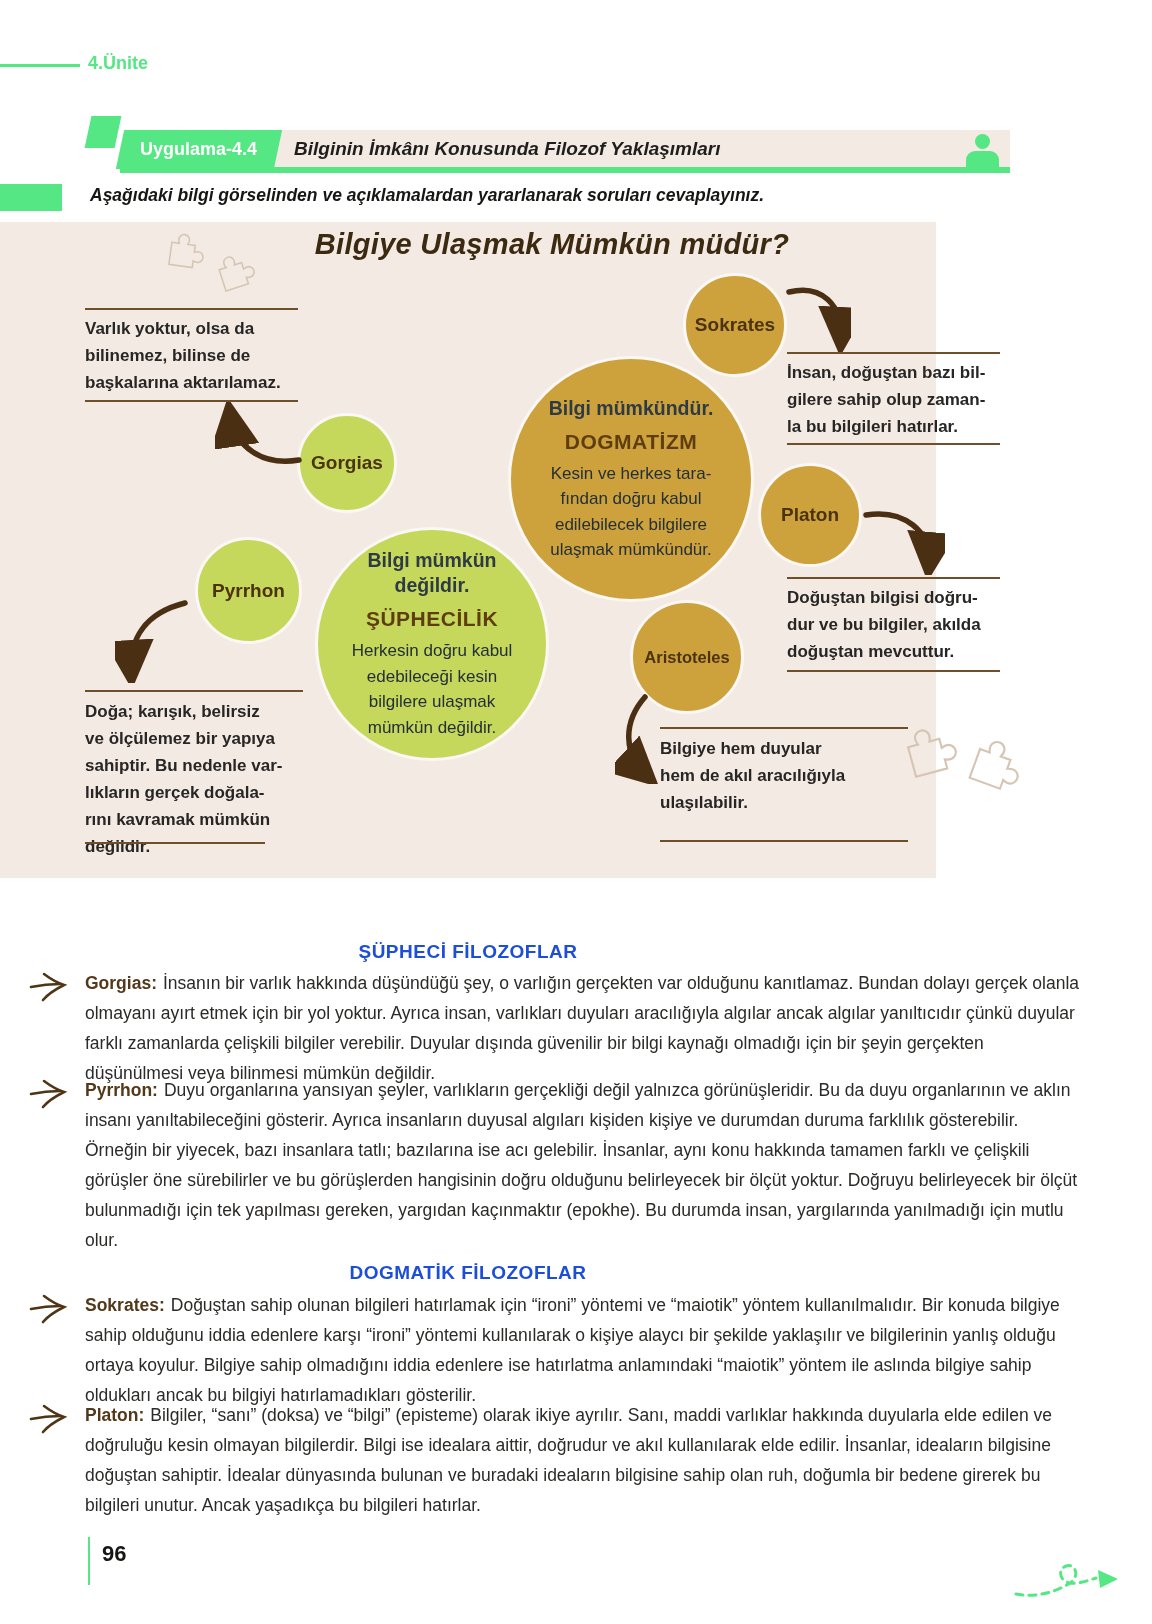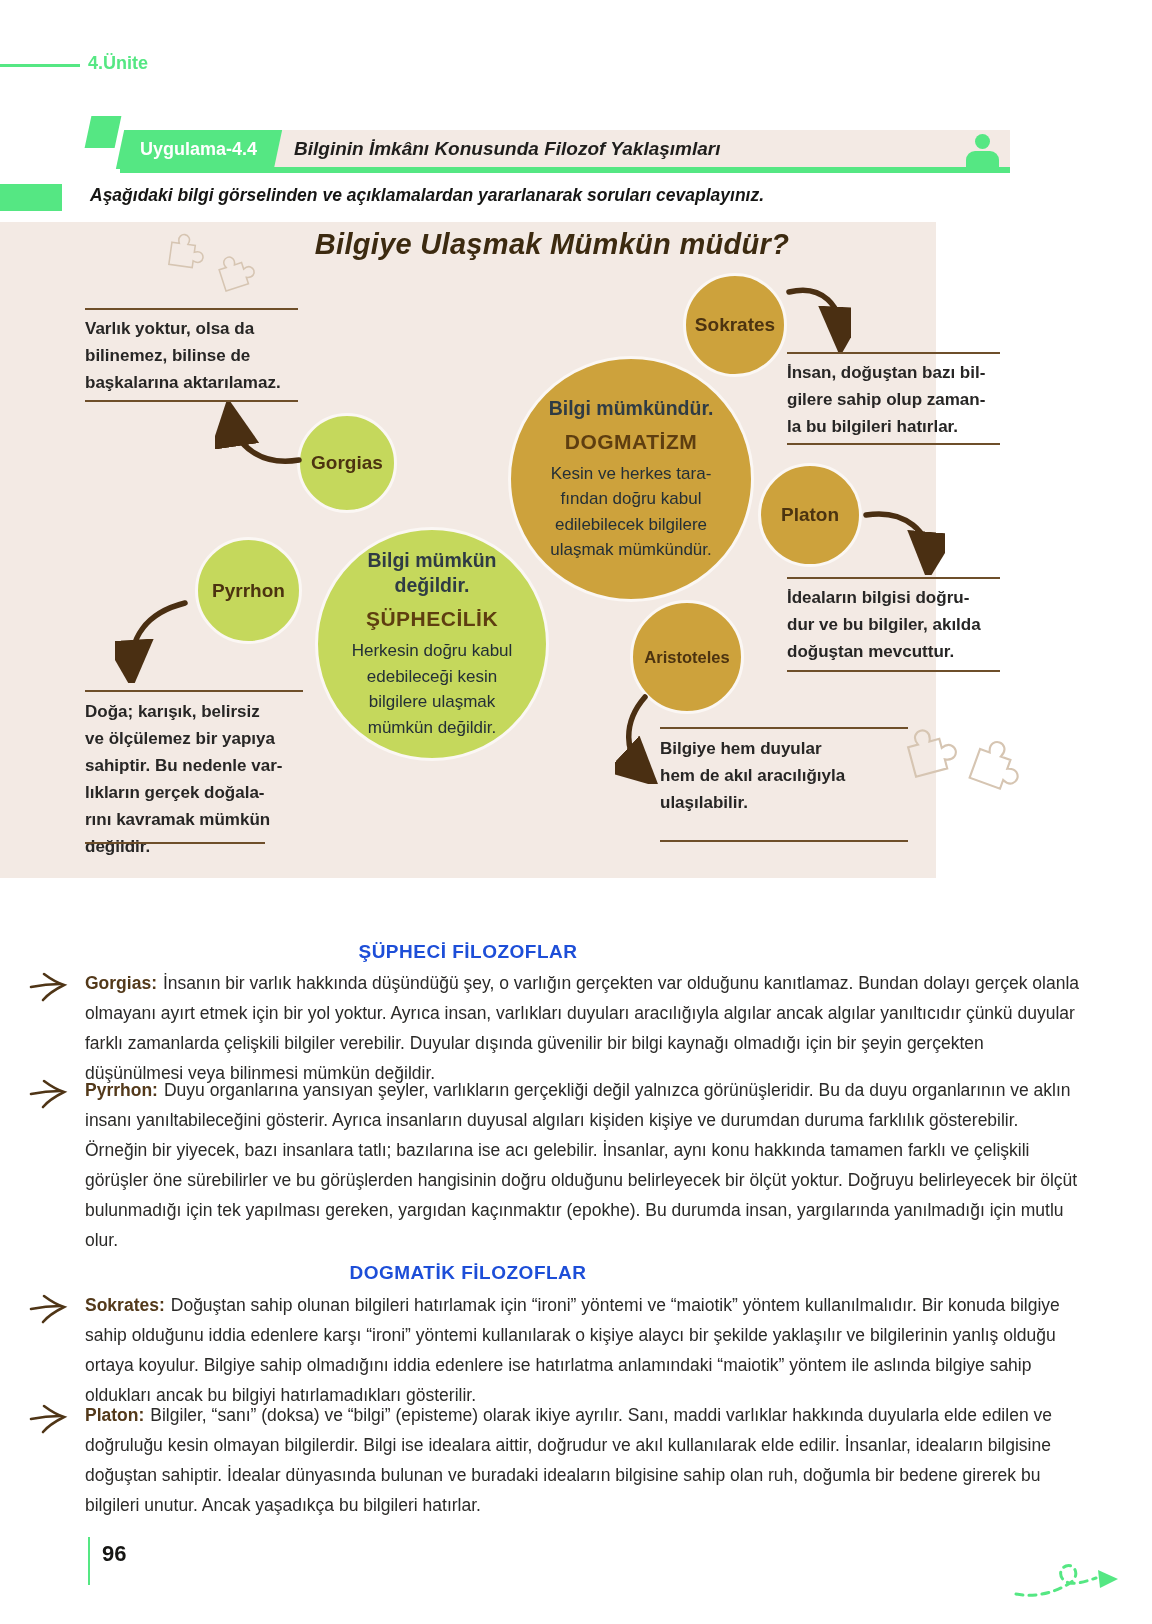--- a/index.html
+++ b/index.html
@@ -104,21 +104,21 @@
 başkalarına aktarılamaz.</div>
     <div class="abs rule" style="left:85px;top:178px;width:213px;"></div>
 
     <div class="abs rule" style="left:787px;top:130px;width:213px;"></div>
     <div class="abs note" style="left:787px;top:137px;width:230px;">İnsan, doğuştan bazı bil-
 gilere sahip olup zaman-
 la bu bilgileri hatırlar.</div>
     <div class="abs rule" style="left:787px;top:221px;width:213px;"></div>
 
     <div class="abs rule" style="left:787px;top:355px;width:213px;"></div>
-    <div class="abs note" style="left:787px;top:362px;width:230px;">İdeaların bilgisi doğru-
+    <div class="abs note" style="left:787px;top:362px;width:230px;">Doğuştan bilgisi doğru-
 dur ve bu bilgiler, akılda
 doğuştan mevcuttur.</div>
     <div class="abs rule" style="left:787px;top:448px;width:213px;"></div>
 
     <div class="abs rule" style="left:85px;top:468px;width:218px;"></div>
     <div class="abs note" style="left:85px;top:476px;width:235px;">Doğa; karışık, belirsiz
 ve ölçülemez bir yapıya
 sahiptir. Bu nedenle var-
 lıkların gerçek doğala-
 rını kavramak mümkün

